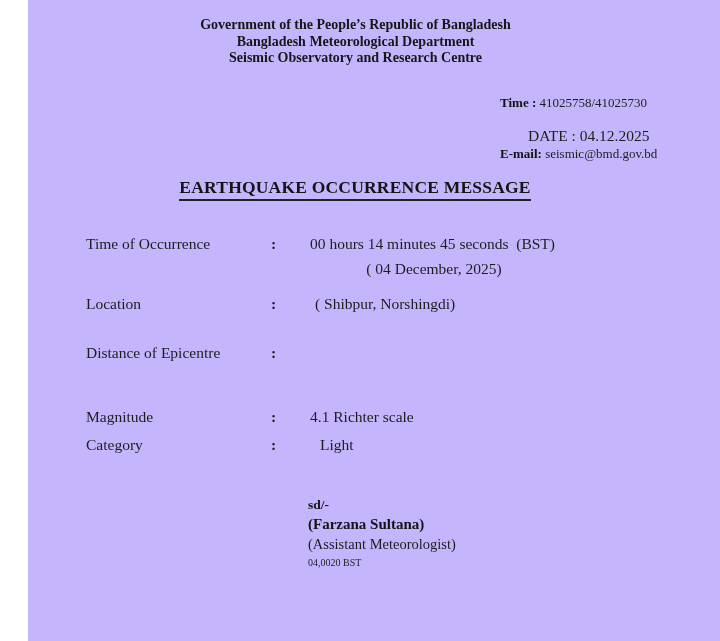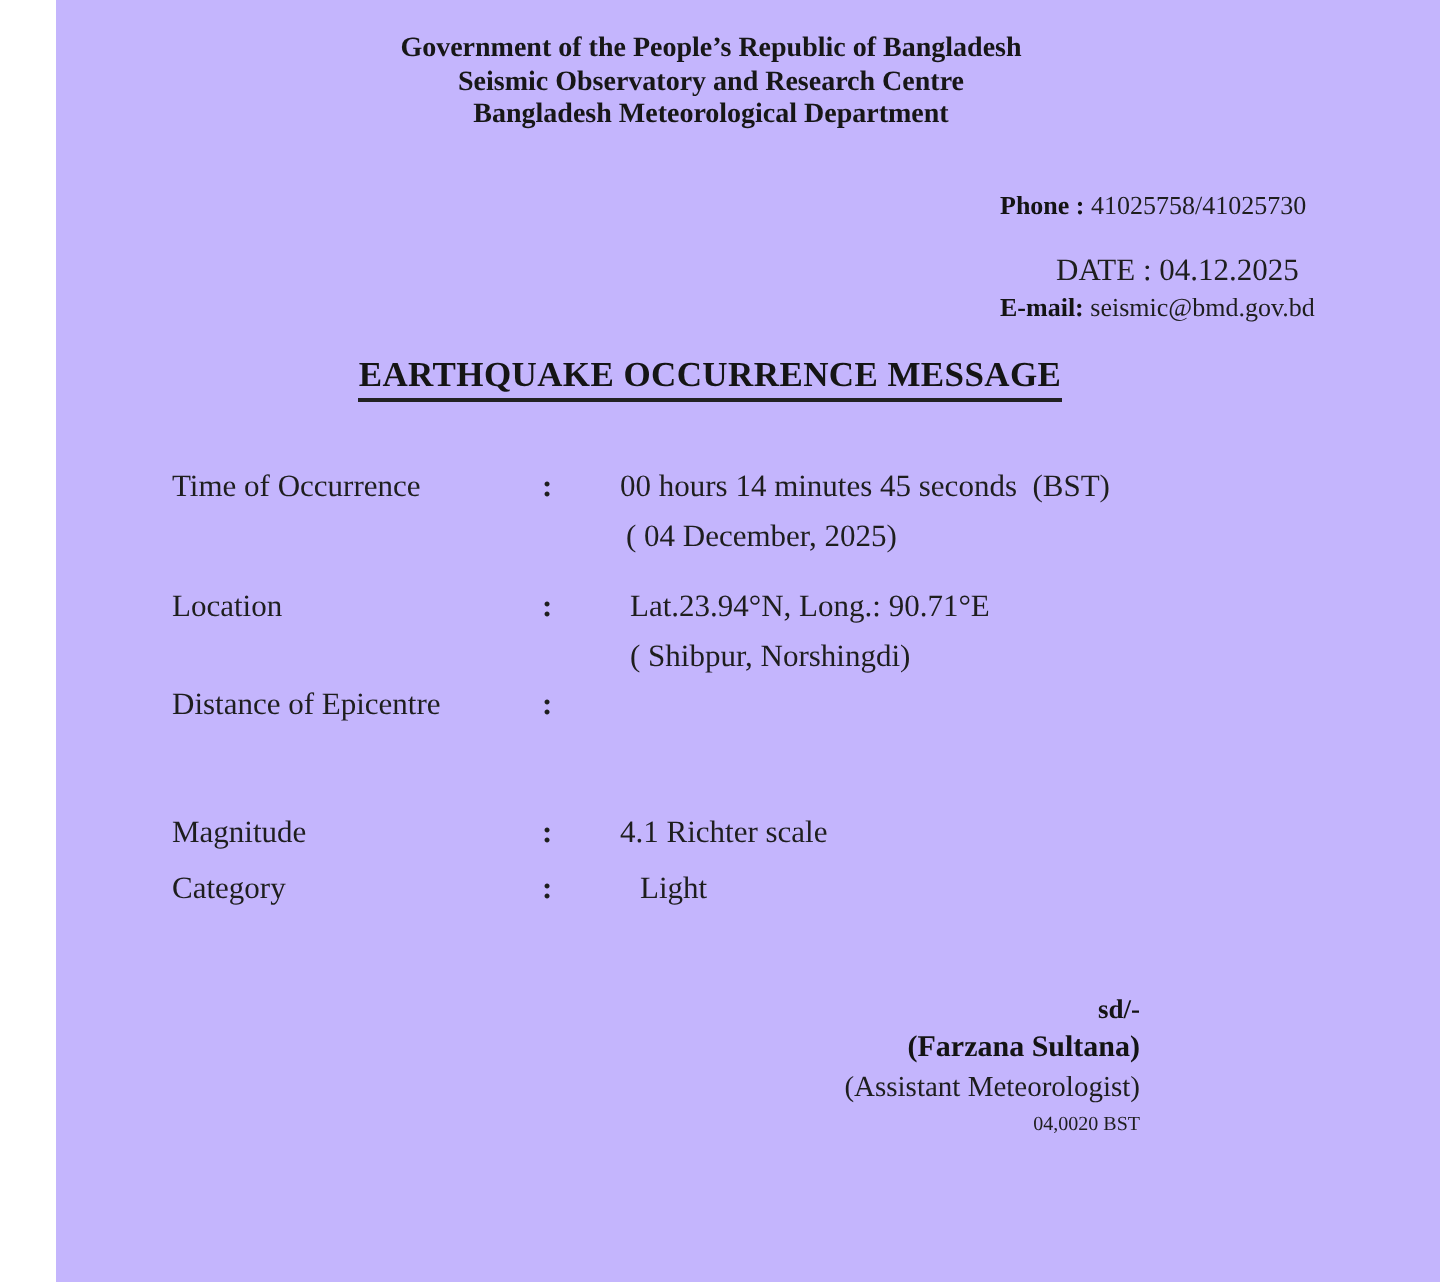--- a/index.html
+++ b/index.html
@@ -95,52 +95,52 @@
   }
   .detail-row .value { line-height: 25px; }
   .detail-row .value div { white-space: pre-wrap; }
 
   .row-0 { top: 0px; }
   .row-1 { top: 60px; }
   .row-2 { top: 109px; }
   .row-3 { top: 173px; }
   .row-4 { top: 201px; }
 
-  .row-0 .v2 { padding-left: 3px; }
+  .row-0 .v2 { padding-left: 3px; text-align: center; }
   .row-1 .v1 { padding-left: 5px; }
   .row-1 .v2 { padding-left: 5px; }
   .row-2 .v2 { padding-left: 5px; }
   .row-4 .v1 { padding-left: 10px; }
 
   
   .signature {
     position: absolute;
     left: 280px;
     top: 496px;
     width: 262px;
-    text-align: right;
+    text-align: left;
   }
   .sig-sd   { font-weight: bold; font-size: 13.5px; line-height: 18px; color: #141414; }
   .sig-name { font-weight: bold; font-size: 15px;   line-height: 20px; color: #141414; }
   .sig-desig{ font-size: 14.5px; line-height: 20px; }
   .sig-time { font-size: 10px; line-height: 17px; }
 </style>
 </head>
 <body>
 
 <div class="page">
 
   <div class="letterhead">
     <div>Government of the People’s Republic of Bangladesh</div>
+    <div>Bangladesh Meteorological Department</div>
     <div>Seismic Observatory and Research Centre</div>
-    <div>Bangladesh Meteorological Department</div>
   </div>
 
   <div class="contact">
-    <div><span class="lbl">Phone :</span><span> 41025758/41025730</span></div>
+    <div><span class="lbl">Time :</span><span> 41025758/41025730</span></div>
     <div><span class="lbl">E-mail:</span><span> seismic@bmd.gov.bd</span></div>
   </div>
 
   <div class="date-line">DATE : 04.12.2025</div>
 
   <div class="title-wrap">
     <span class="title-text">EARTHQUAKE OCCURRENCE MESSAGE</span>
   </div>
 
   <div class="details">
@@ -151,21 +151,20 @@
       <div class="value">
         <div class="v1">00 hours 14 minutes 45 seconds  (BST)</div>
         <div class="v2">( 04 December, 2025)</div>
       </div>
     </div>
 
     <div class="detail-row row-1">
       <span class="label">Location</span>
       <span class="colon">:</span>
       <div class="value">
-        <div class="v1">Lat.23.94°N, Long.: 90.71°E</div>
         <div class="v2">( Shibpur, Norshingdi)</div>
       </div>
     </div>
 
     <div class="detail-row row-2">
       <span class="label">Distance of Epicentre</span>
       <span class="colon">:</span>
     </div>
 
     <div class="detail-row row-3">

